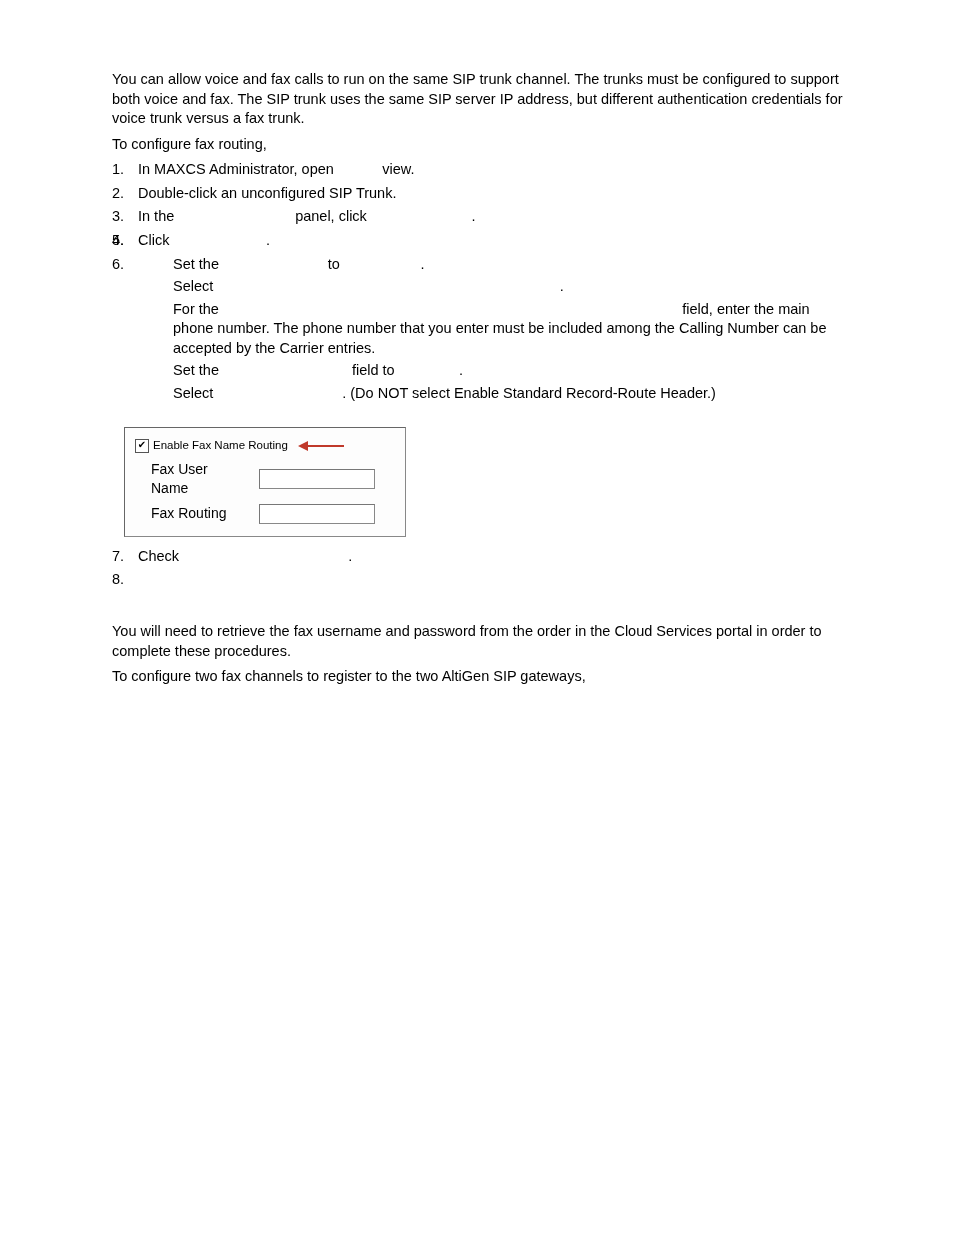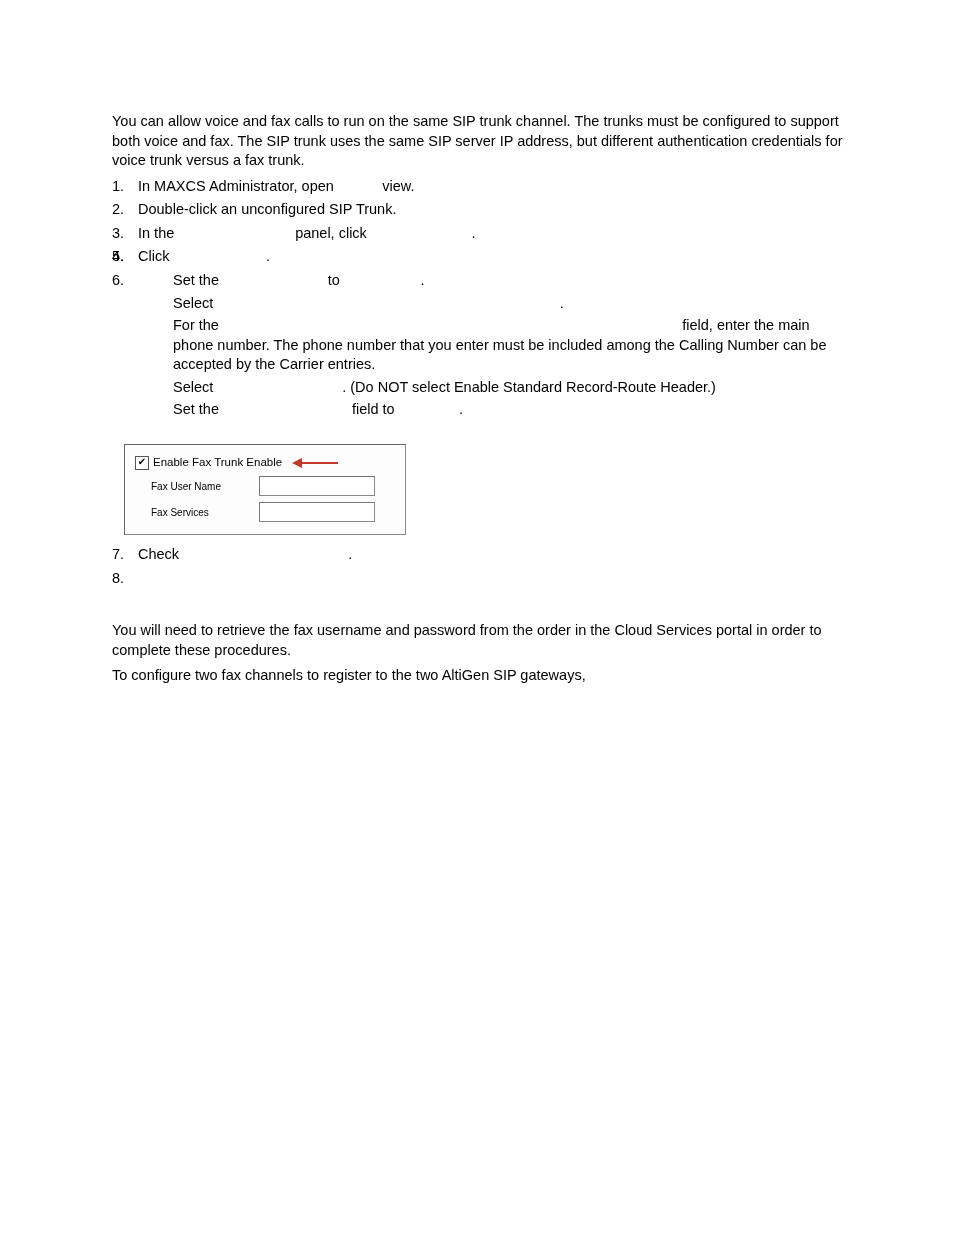--- a/index.html
+++ b/index.html
@@ -7,21 +7,21 @@
     padding: 0;
     background: #fff;
     font-family: Arial, Helvetica, sans-serif;
     font-size: 14.5px;
     line-height: 1.35;
     color: #000;
   }
   .page {
     width: 954px;
     min-height: 1235px;
-    padding: 112px 100px 60px 112px;
+    padding: 70px 100px 60px 112px;
     box-sizing: border-box;
   }
   p { margin: 0 0 6px 0; }
   .para { margin-bottom: 6px; }
   ol.num {
     margin: 0;
     padding: 0 0 0 26px;
     list-style: none;
   }
   ol.num > li {
@@ -77,71 +77,72 @@
     border-bottom: 5px solid transparent;
     border-right: 10px solid #c0392b;
   }
   .field-row {
     display: flex;
     align-items: center;
     gap: 30px;
     margin-top: 6px;
   }
   .field-label {
-    font-size: 10px;
+    font-size: 14px;
     margin-left: 16px;
     width: 78px;
   }
   .ibox {
     border: 1px solid #888;
     border-top-color: #777;
     border-left-color: #777;
     background: #fff;
     height: 18px;
     width: 114px;
   }
 </style>
 </head>
 <body>
 
 <div class="page">
 
   <p class="para">You can allow voice and fax calls to run on the same SIP trunk channel. The trunks must be configured to support both voice and fax. The SIP trunk uses the same SIP server IP address, but different authentication credentials for voice trunk versus a fax trunk.</p>
 
+  <p class="para">To configure fax routing,</p>
 
   <ol class="num">
     <li><span class="marker">1.</span><span>In MAXCS Administrator, open &nbsp;&nbsp;&nbsp;&nbsp;&nbsp;&nbsp;&nbsp;&nbsp;&nbsp;&nbsp; view.</span></li>
     <li><span class="marker">2.</span><span>Double-click an unconfigured SIP Trunk.</span></li>
     <li><span class="marker">3.</span><span>In the &nbsp;&nbsp;&nbsp;&nbsp;&nbsp;&nbsp;&nbsp;&nbsp;&nbsp;&nbsp;&nbsp;&nbsp;&nbsp;&nbsp;&nbsp;&nbsp;&nbsp;&nbsp;&nbsp;&nbsp;&nbsp;&nbsp;&nbsp;&nbsp;&nbsp;&nbsp;&nbsp;&nbsp; panel, click &nbsp;&nbsp;&nbsp;&nbsp;&nbsp;&nbsp;&nbsp;&nbsp;&nbsp;&nbsp;&nbsp;&nbsp;&nbsp;&nbsp;&nbsp;&nbsp;&nbsp;&nbsp;&nbsp;&nbsp;&nbsp;&nbsp;&nbsp;&nbsp; .</span></li>
     <li><span class="marker">4.</span></li>
     <li><span class="marker">5.</span><span>Click &nbsp;&nbsp;&nbsp;&nbsp;&nbsp;&nbsp;&nbsp;&nbsp;&nbsp;&nbsp;&nbsp;&nbsp;&nbsp;&nbsp;&nbsp;&nbsp;&nbsp;&nbsp;&nbsp;&nbsp;&nbsp;&nbsp; .</span></li>
     <li><span class="marker">6.</span>
       <div class="sub">Set the &nbsp;&nbsp;&nbsp;&nbsp;&nbsp;&nbsp;&nbsp;&nbsp;&nbsp;&nbsp;&nbsp;&nbsp;&nbsp;&nbsp;&nbsp;&nbsp;&nbsp;&nbsp;&nbsp;&nbsp;&nbsp;&nbsp;&nbsp;&nbsp;&nbsp; to &nbsp;&nbsp;&nbsp;&nbsp;&nbsp;&nbsp;&nbsp;&nbsp;&nbsp;&nbsp;&nbsp;&nbsp;&nbsp;&nbsp;&nbsp;&nbsp;&nbsp;&nbsp; .</div>
       <div class="sub">Select &nbsp;&nbsp;&nbsp;&nbsp;&nbsp;&nbsp;&nbsp;&nbsp;&nbsp;&nbsp;&nbsp;&nbsp;&nbsp;&nbsp;&nbsp;&nbsp;&nbsp;&nbsp;&nbsp;&nbsp;&nbsp;&nbsp;&nbsp;&nbsp;&nbsp;&nbsp;&nbsp;&nbsp;&nbsp;&nbsp;&nbsp;&nbsp;&nbsp;&nbsp;&nbsp;&nbsp;&nbsp;&nbsp;&nbsp;&nbsp;&nbsp;&nbsp;&nbsp;&nbsp;&nbsp;&nbsp;&nbsp;&nbsp;&nbsp;&nbsp;&nbsp;&nbsp;&nbsp;&nbsp;&nbsp;&nbsp;&nbsp;&nbsp;&nbsp;&nbsp;&nbsp;&nbsp;&nbsp;&nbsp;&nbsp;&nbsp;&nbsp;&nbsp;&nbsp;&nbsp;&nbsp;&nbsp;&nbsp;&nbsp;&nbsp;&nbsp;&nbsp;&nbsp;&nbsp;&nbsp;&nbsp;&nbsp;&nbsp;&nbsp; .</div>
       <div class="sub">For the &nbsp;&nbsp;&nbsp;&nbsp;&nbsp;&nbsp;&nbsp;&nbsp;&nbsp;&nbsp;&nbsp;&nbsp;&nbsp;&nbsp;&nbsp;&nbsp;&nbsp;&nbsp;&nbsp;&nbsp;&nbsp;&nbsp;&nbsp;&nbsp;&nbsp;&nbsp;&nbsp;&nbsp;&nbsp;&nbsp;&nbsp;&nbsp;&nbsp;&nbsp;&nbsp;&nbsp;&nbsp;&nbsp;&nbsp;&nbsp;&nbsp;&nbsp;&nbsp;&nbsp;&nbsp;&nbsp;&nbsp;&nbsp;&nbsp;&nbsp;&nbsp;&nbsp;&nbsp;&nbsp;&nbsp;&nbsp;&nbsp;&nbsp;&nbsp;&nbsp;&nbsp;&nbsp;&nbsp;&nbsp;&nbsp;&nbsp;&nbsp;&nbsp;&nbsp;&nbsp;&nbsp;&nbsp;&nbsp;&nbsp;&nbsp;&nbsp;&nbsp;&nbsp;&nbsp;&nbsp;&nbsp;&nbsp;&nbsp;&nbsp;&nbsp;&nbsp;&nbsp;&nbsp;&nbsp;&nbsp;&nbsp;&nbsp;&nbsp;&nbsp;&nbsp;&nbsp;&nbsp;&nbsp;&nbsp;&nbsp;&nbsp;&nbsp;&nbsp;&nbsp;&nbsp;&nbsp;&nbsp;&nbsp;&nbsp;&nbsp;&nbsp;&nbsp;&nbsp; field, enter the main phone number. The phone number that you enter must be included among the Calling Number can be accepted by the Carrier entries.</div>
+      <div class="sub">Set the &nbsp;&nbsp;&nbsp;&nbsp;&nbsp;&nbsp;&nbsp;&nbsp;&nbsp;&nbsp;&nbsp;&nbsp;&nbsp;&nbsp;&nbsp;&nbsp;&nbsp;&nbsp;&nbsp;&nbsp;&nbsp;&nbsp;&nbsp;&nbsp;&nbsp;&nbsp;&nbsp;&nbsp;&nbsp;&nbsp;&nbsp; field to &nbsp;&nbsp;&nbsp;&nbsp;&nbsp;&nbsp;&nbsp;&nbsp;&nbsp;&nbsp;&nbsp;&nbsp;&nbsp;&nbsp; .</div>
       <div class="sub">Select &nbsp;&nbsp;&nbsp;&nbsp;&nbsp;&nbsp;&nbsp;&nbsp;&nbsp;&nbsp;&nbsp;&nbsp;&nbsp;&nbsp;&nbsp;&nbsp;&nbsp;&nbsp;&nbsp;&nbsp;&nbsp;&nbsp;&nbsp;&nbsp;&nbsp;&nbsp;&nbsp;&nbsp;&nbsp;&nbsp; . (Do NOT select Enable Standard Record-Route Header.)</div>
-      <div class="sub">Set the &nbsp;&nbsp;&nbsp;&nbsp;&nbsp;&nbsp;&nbsp;&nbsp;&nbsp;&nbsp;&nbsp;&nbsp;&nbsp;&nbsp;&nbsp;&nbsp;&nbsp;&nbsp;&nbsp;&nbsp;&nbsp;&nbsp;&nbsp;&nbsp;&nbsp;&nbsp;&nbsp;&nbsp;&nbsp;&nbsp;&nbsp; field to &nbsp;&nbsp;&nbsp;&nbsp;&nbsp;&nbsp;&nbsp;&nbsp;&nbsp;&nbsp;&nbsp;&nbsp;&nbsp;&nbsp; .</div>
     </li>
   </ol>
 
   <div class="figure-box">
     <div class="chk-row">
       <span class="chk">✔</span>
-      <span>Enable Fax Trunk Enable</span>
+      <span>Enable Fax Name Routing</span>
       <span class="arrow">
         <span class="arrow-head"></span>
           <span class="arrow-line"></span>
       </span>
     </div>
     <div class="field-row">
       <span class="field-label">Fax User Name</span>
       <span class="ibox"></span>
     </div>
     <div class="field-row">
-      <span class="field-label">Fax Services</span>
+      <span class="field-label">Fax Routing</span>
       <span class="ibox"></span>
     </div>
   </div>
 
   <ol class="num" start="7">
     <li><span class="marker">7.</span><span>Check &nbsp;&nbsp;&nbsp;&nbsp;&nbsp;&nbsp;&nbsp;&nbsp;&nbsp;&nbsp;&nbsp;&nbsp;&nbsp;&nbsp;&nbsp;&nbsp;&nbsp;&nbsp;&nbsp;&nbsp;&nbsp;&nbsp;&nbsp;&nbsp;&nbsp;&nbsp;&nbsp;&nbsp;&nbsp;&nbsp;&nbsp;&nbsp;&nbsp;&nbsp;&nbsp;&nbsp;&nbsp;&nbsp;&nbsp;&nbsp; .</span></li>
     <li><span class="marker">8.</span></li>
   </ol>
 
 

